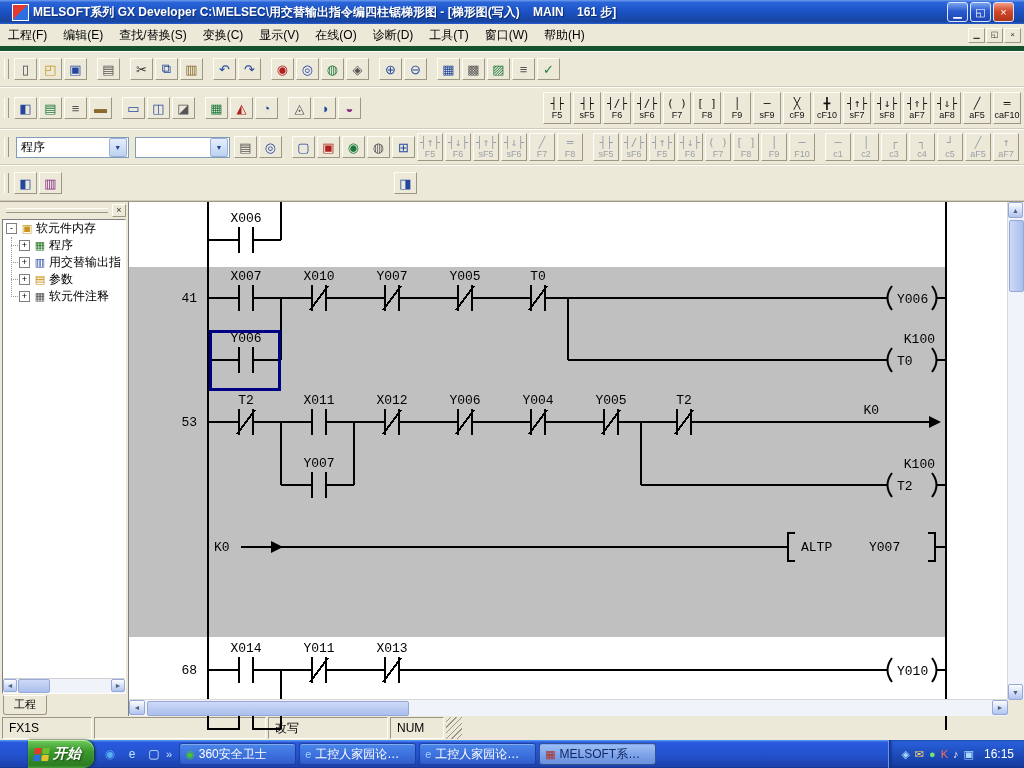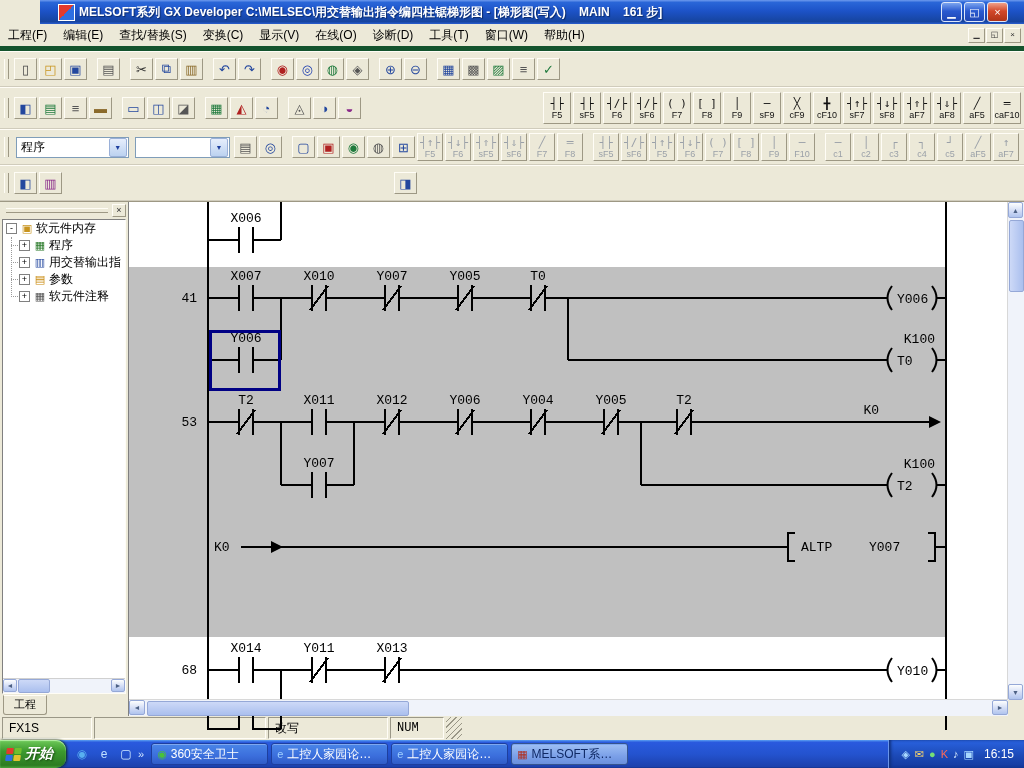--- a/index.html
+++ b/index.html
@@ -1,21 +1,21 @@
 <!DOCTYPE html>
 <html><head>
 <meta charset="utf-8">
 <style>
   html,body{margin:0;padding:0;}
   body{width:1024px;height:768px;overflow:hidden;font-family:"Liberation Sans","DejaVu Sans",sans-serif;background:#ece9d8;}
   .screen{width:1024px;height:768px;display:flex;flex-direction:column;}
 
   
-  .titlebar{height:24px;flex:none;display:flex;align-items:center;padding:0 16px;color:#fff;
-    background:linear-gradient(180deg,#6f9bee 0%,#2a66d8 10%,#1d53c8 45%,#16449f 90%,#2a5ed0 100%);margin-left:40px;}
+  .titlebar{height:24px;flex:none;display:flex;align-items:center;padding:0 10px;color:#fff;
+    background:linear-gradient(180deg,#6f9bee 0%,#2a66d8 10%,#1d53c8 45%,#16449f 90%,#2a5ed0 100%);}
   .app-icon{width:15px;height:15px;margin:0 4px 0 2px;flex:none;border:1px solid #fff;
     background:linear-gradient(135deg,#e23a2e 0 50%,#2e6fe2 50% 100%);}
   .title-text{font-size:12px;font-weight:bold;white-space:pre;overflow:hidden;text-overflow:ellipsis;flex:1;
     text-shadow:1px 1px 1px #0a2a6a;}
   .win-btns{display:flex;flex:none;}
   .wbtn{width:21px;height:20px;margin-left:2px;border:1px solid #dce6fa;border-radius:3px;color:#fff;
     font-size:11px;line-height:1;display:flex;align-items:center;justify-content:center;padding:0;cursor:default;
     background:linear-gradient(180deg,#7ba4ef,#2a5ad0 45%,#1e46b4);}
   .wbtn.close{background:linear-gradient(180deg,#f0a088,#d2482a 45%,#b03418);}
 
@@ -107,27 +107,27 @@
 
   
   .statusbar{height:22px;flex:none;display:flex;align-items:stretch;background:#ece9d8;padding:1px 2px;gap:2px;font-size:12px;}
   .scell{border:1px solid;border-color:#9a9787 #fffdf6 #fffdf6 #9a9787;padding:1px 6px;display:flex;align-items:center;
     white-space:nowrap;overflow:hidden;box-sizing:border-box;}
   .s-ready{flex:1;}
   .s-cpu{width:90px;}
   .s-host{width:172px;}
   .s-sp{width:172px;}
   .s-mode{width:120px;}
-  .s-num{width:54px;font-family:Liberation Mono, monospace;}
+  .s-num{width:54px;}
   .sgrip{width:16px;border:none;background:
     repeating-linear-gradient(135deg,#ece9d8 0 3px,#9a9787 3px 4px);}
 
   
   .taskbar{height:28px;flex:none;display:flex;align-items:stretch;
-    background:linear-gradient(180deg,#5aa0f2 0%,#2a5ade 8%,#2453cf 50%,#1c41ad 95%,#15328a 100%);}
+    background:linear-gradient(180deg,#5aa0f2 0%,#2a5ade 8%,#2453cf 50%,#1c41ad 95%,#15328a 100%);padding-left:28px;}
   .start{flex:none;width:66px;border:none;margin:0;padding:0 10px 0 6px;display:flex;align-items:center;gap:4px;
     color:#fff;font-size:14px;font-weight:bold;font-style:italic;border-radius:0 10px 10px 0;
     background:linear-gradient(180deg,#6fca5a 0%,#3c9a2e 40%,#2d7c22 90%,#49a23a 100%);
     box-shadow:inset 0 1px 1px #b8f0a8, 1px 0 3px #0a2a0a;text-shadow:1px 1px 2px #1a4a12;}
   .flag{width:15px;height:13px;flex:none;display:grid;grid-template-columns:1fr 1fr;grid-template-rows:1fr 1fr;gap:1px;transform:skewX(-8deg);}
   .flag span{border-radius:1px;}
   .fq1{background:#e23a2e;}.fq2{background:#6fbf2e;}.fq3{background:#2e6fe2;}.fq4{background:#e2c22e;}
   .qlaunch{display:flex;align-items:center;padding:0 2px 0 6px;gap:2px;}
   .qbtn{width:20px;height:20px;border:none;background:transparent;color:var(--c,#cfe4ff);font-size:12px;padding:0;
     display:flex;align-items:center;justify-content:center;}

